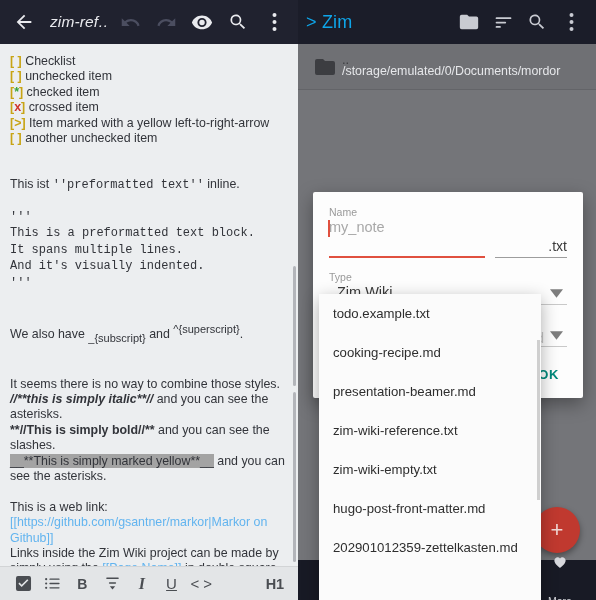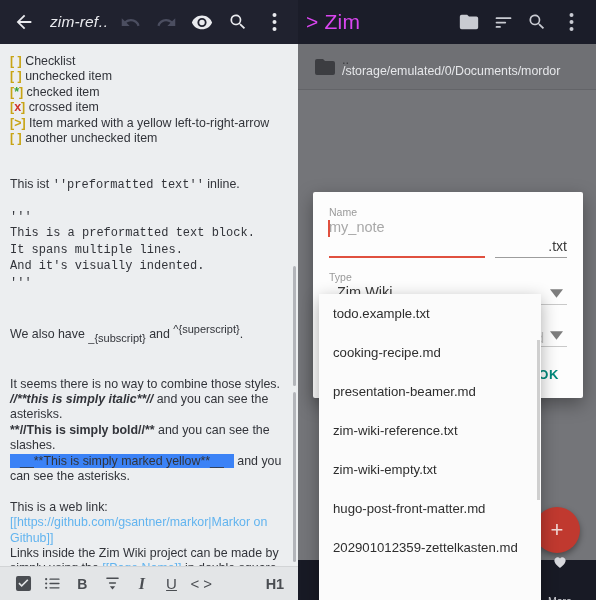--- a/index.html
+++ b/index.html
@@ -22,21 +22,21 @@
   .editor{position:absolute;left:0;top:44px;right:0;bottom:34px;overflow:hidden;background:#eceef0;
     padding:10px 8px 0 10px;box-sizing:border-box;}
   .etext{font-size:12.4px;line-height:15.4px;color:#32343a;white-space:pre-wrap;word-break:break-word;}
   .etext .mono{font-family:"Liberation Mono", monospace;font-size:12px;}
   .brk{font-weight:600;}
   .brkY{color:#c8a415;}
   .brkG{color:#3aa33a;}
   .brkR{color:#d0342c;}
   .ital{font-style:italic;font-weight:600;}
   .bld{font-weight:700;}
-  .mark{background:#3b82f6;padding:0 10px;}
+  .mark{background:#a3a3a3;padding:0 0;}
   .lnk{color:#62b4ef;}
   .blank{height:15.4px;}
   .sup{vertical-align:super;font-size:11px;}
   .sub{vertical-align:sub;font-size:11px;}
 
   .escroll{position:absolute;right:2px;top:266px;width:3px;height:120px;background:#b3b5ba;border-radius:2px;}
   .escroll2{position:absolute;right:2px;top:392px;width:3px;height:170px;background:#b3b5ba;border-radius:2px;}
 
   .ltoolbar{position:absolute;left:0;bottom:0;width:298px;height:34px;background:#e3e5e7;
     display:flex;align-items:center;justify-content:space-between;padding:0 10px;box-sizing:border-box;
@@ -44,21 +44,21 @@
   .tbtn{width:26px;height:26px;display:flex;align-items:center;justify-content:center;color:#4a4d52;
     font-size:14px;font-weight:700;}
   .tbtn.h1{font-size:14.5px;margin-left:44px;}
   .tbtn.code{font-size:15px;font-weight:500;}
   .tbtn.ital{font-style:italic;font-family:"Liberation Serif",serif;font-size:16px;}
   .tbtn.undl{text-decoration:underline;font-weight:500;font-size:15px;}
 
   
   .right{position:relative;width:298px;height:600px;background:#747579;overflow:hidden;}
   .rbar{height:44px;background:#1b1d29;display:flex;align-items:center;padding:0 8px;box-sizing:border-box;}
-  .rbar .title{color:#d946ef;font-size:21px;flex:1 1 auto;letter-spacing:.2px;}
+  .rbar .title{color:#0ea5e9;font-size:18px;flex:1 1 auto;letter-spacing:.2px;}
   .rbar .ico{width:34px;height:34px;display:flex;align-items:center;justify-content:center;}
 
   .pathrow{height:46px;background:#6f7074;display:flex;align-items:center;padding:0 10px;box-sizing:border-box;
     border-bottom:1px solid #636468;}
   .pathrow .fico{width:34px;flex:0 0 auto;display:flex;align-items:center;justify-content:center;}
   .pathcol{display:flex;flex-direction:column;justify-content:center;line-height:1.15;}
   .pathcol .dots{color:#3c3d41;font-size:13px;height:9px;line-height:9px;}
   .pathcol .pth{color:#e6e7ea;font-size:12.4px;white-space:nowrap;}
 
   .fab{position:absolute;right:16px;bottom:47px;width:46px;height:46px;border-radius:50%;

